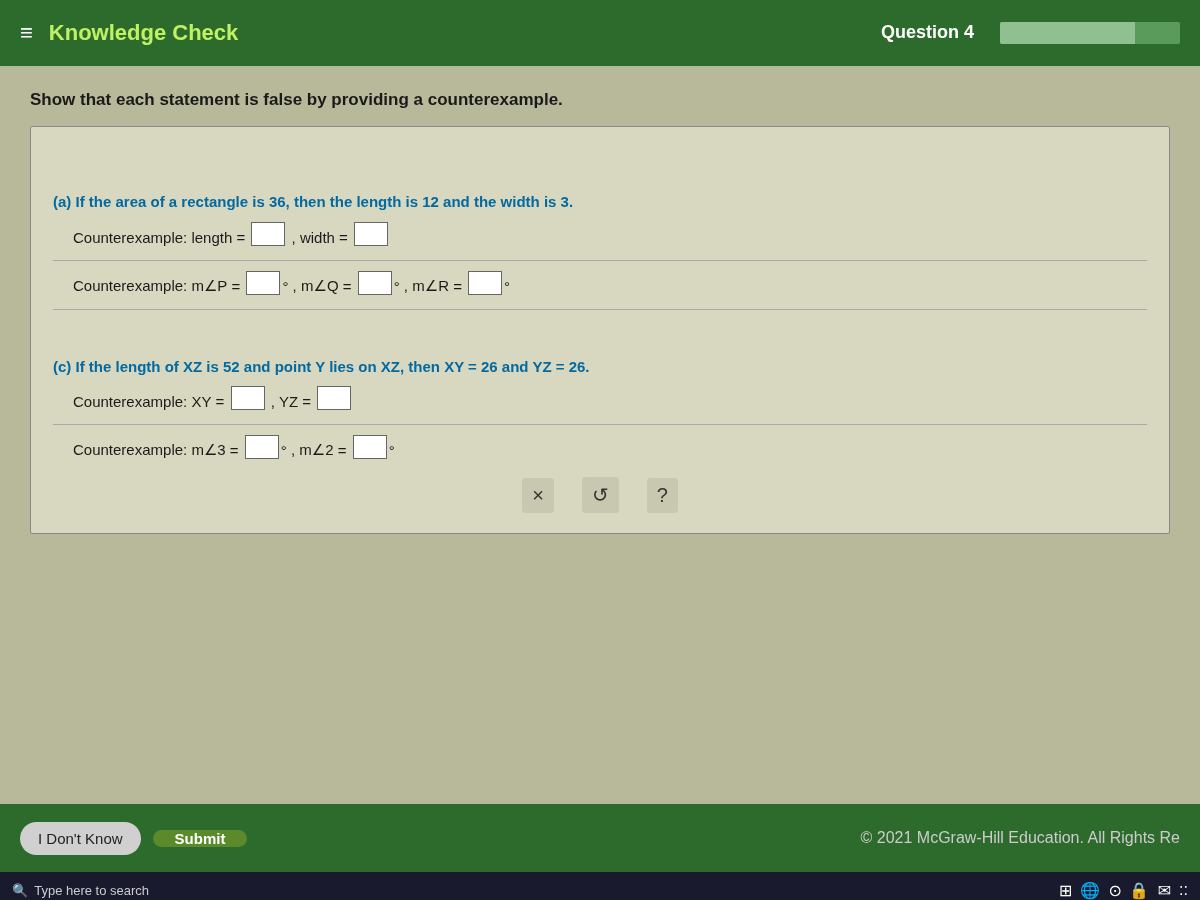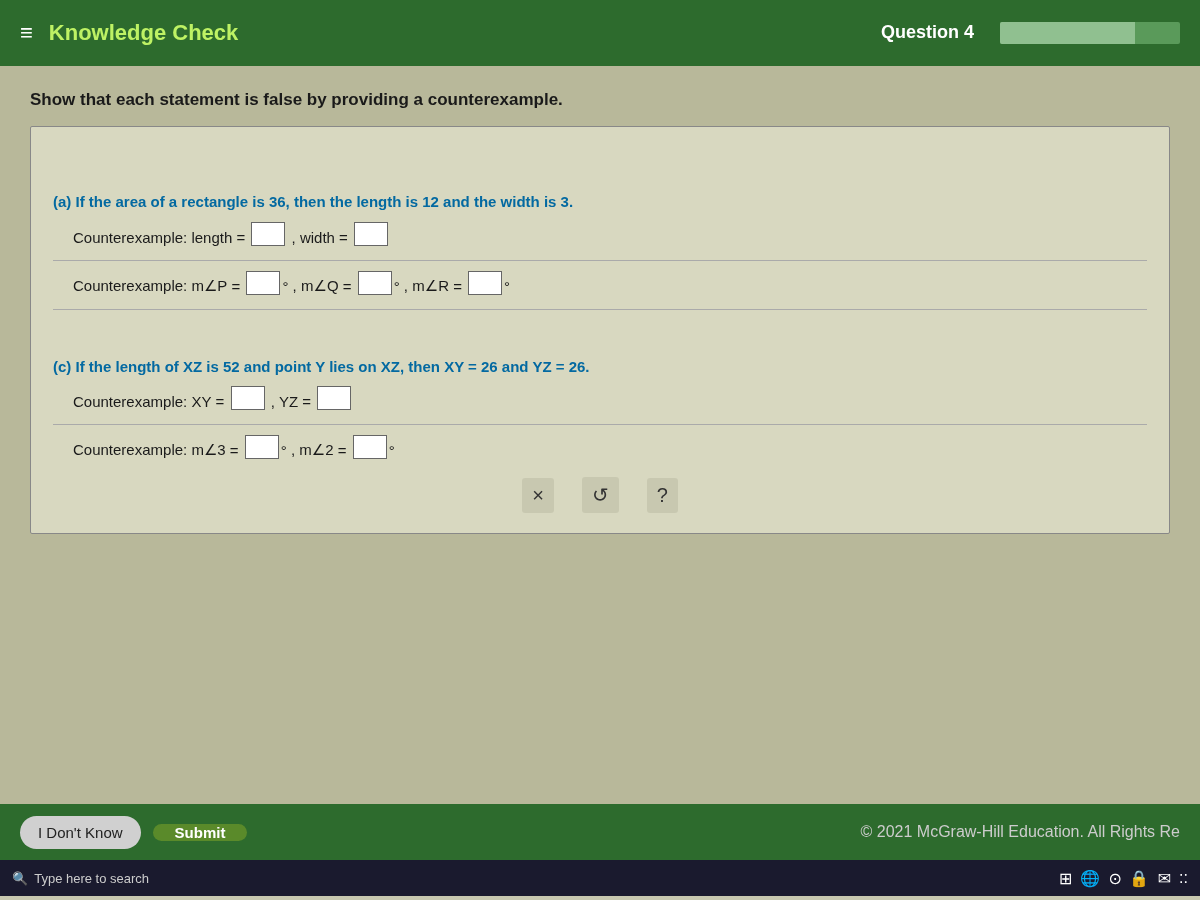--- a/index.html
+++ b/index.html
@@ -129,21 +129,21 @@
       font-size: 20px;
       cursor: pointer;
       color: #333;
       padding: 6px 10px;
       border-radius: 3px;
     }
 
     
     .bottom-bar {
       background: #2d6b2d;
-      height: 56px;
+      height: 68px;
       display: flex;
       align-items: center;
       padding: 0 20px;
       justify-content: space-between;
     }
     .bottom-left {
       display: flex;
       align-items: center;
       gap: 12px;
     }

